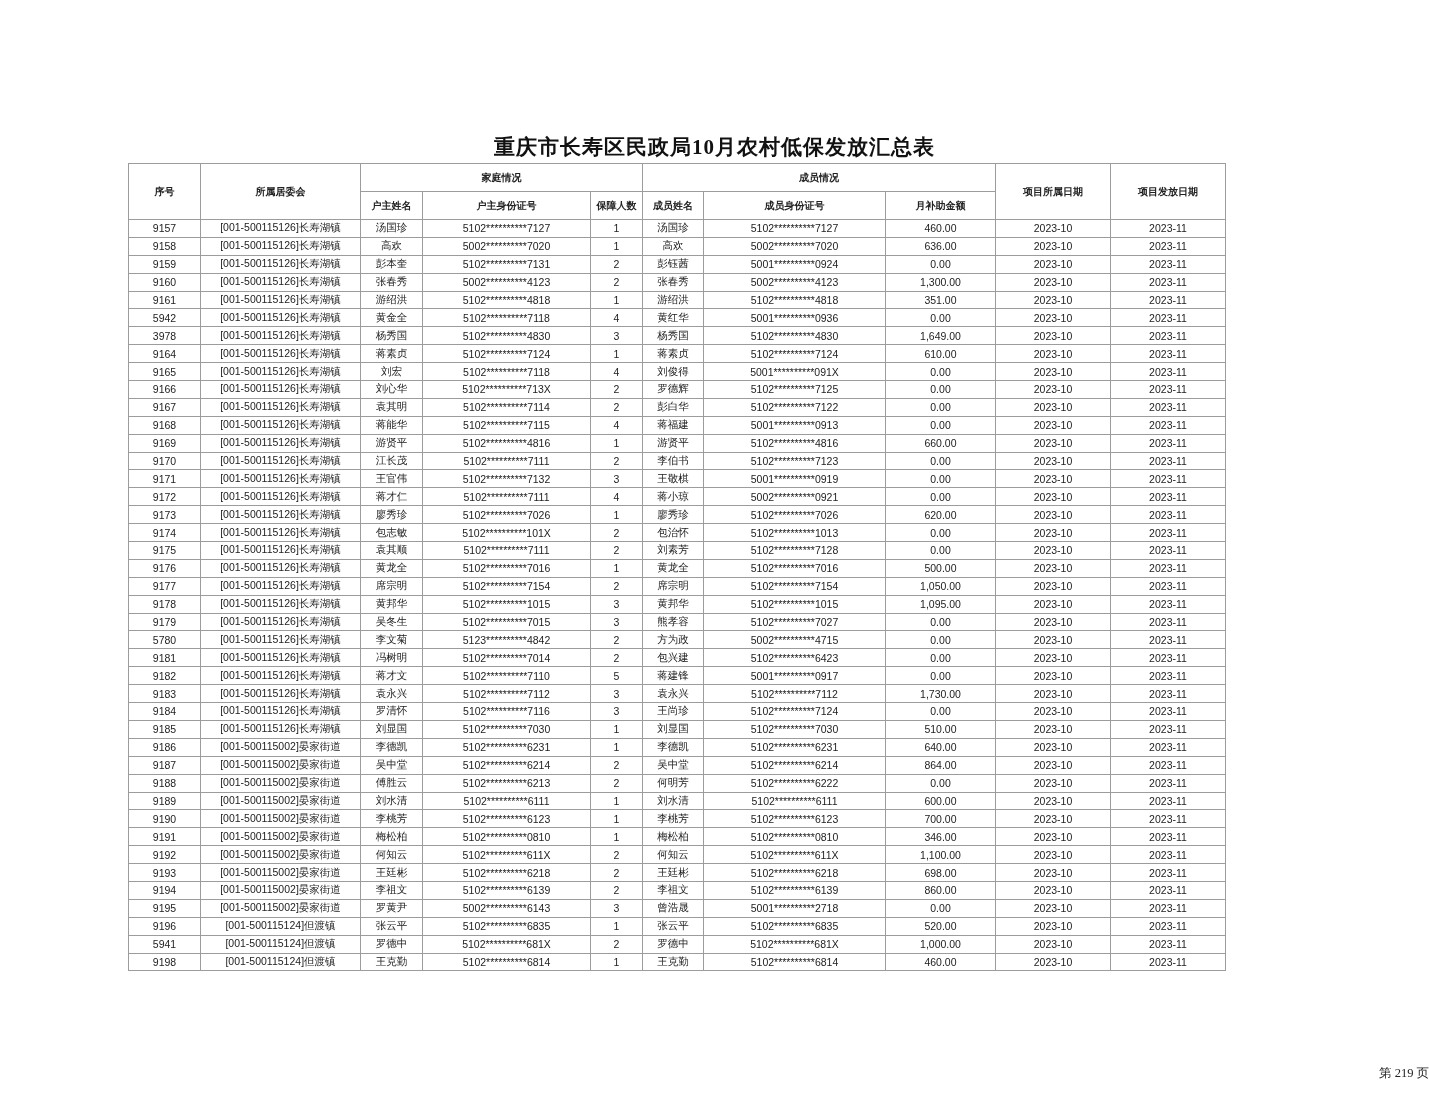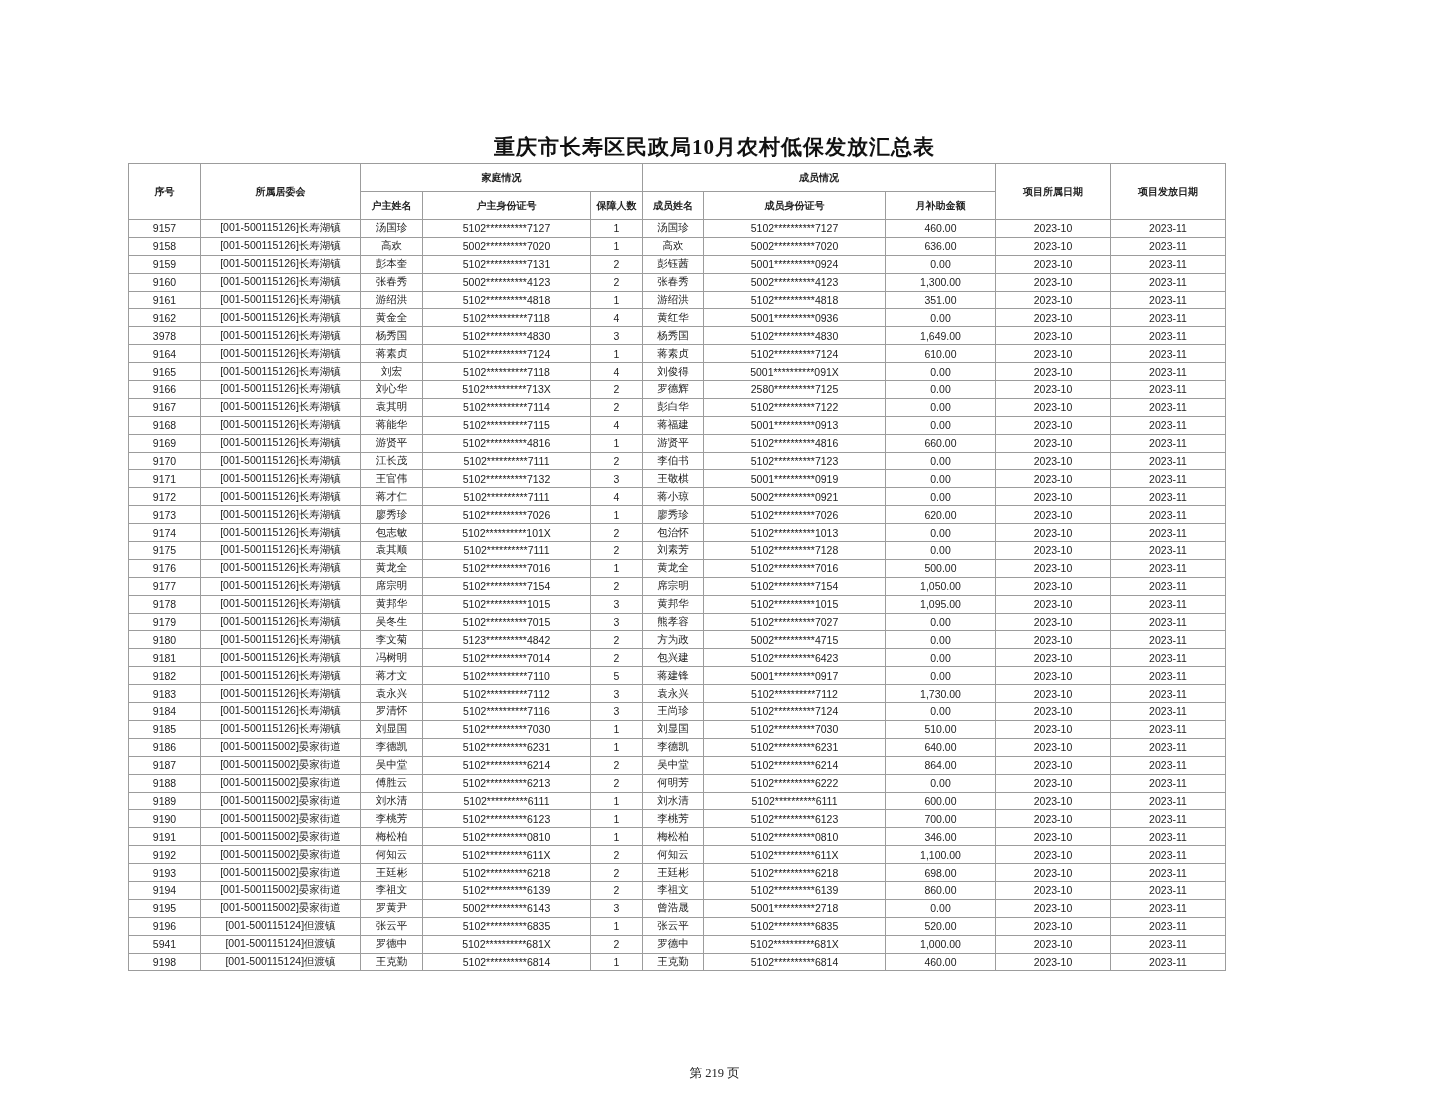--- a/index.html
+++ b/index.html
@@ -28,21 +28,21 @@
     font-weight:normal;
   }
   table.summary thead th{
     height:27px;font-size:10px;color:#222;font-weight:bold;
   }
   table.summary tbody td{
     height:16.9px;font-size:10.5px;color:#222;
   }
   .page-footer{
     position:absolute;top:1065px;left:0;width:1429px;
-    text-align:center;
+    text-align:right;
     font-family:"Liberation Serif",serif;
     font-size:12.5px;color:#222;
   }
 </style>
 </head>
 <body>
 
 <div class="doc-title">重庆市长寿区民政局10月农村低保发放汇总表</div>
 
 <div class="table-wrap">
@@ -132,21 +132,21 @@
           <td>游绍洪</td>
           <td>5102**********4818</td>
           <td>1</td>
           <td>游绍洪</td>
           <td>5102**********4818</td>
           <td>351.00</td>
           <td>2023-10</td>
           <td>2023-11</td>
         </tr>
         <tr>
-          <td>9162</td>
+          <td>5942</td>
           <td>[001-500115126]长寿湖镇</td>
           <td>黄金全</td>
           <td>5102**********7118</td>
           <td>4</td>
           <td>黄红华</td>
           <td>5001**********0936</td>
           <td>0.00</td>
           <td>2023-10</td>
           <td>2023-11</td>
         </tr>
@@ -186,21 +186,21 @@
           <td>2023-10</td>
           <td>2023-11</td>
         </tr>
         <tr>
           <td>9166</td>
           <td>[001-500115126]长寿湖镇</td>
           <td>刘心华</td>
           <td>5102**********713X</td>
           <td>2</td>
           <td>罗德辉</td>
-          <td>2580**********7125</td>
+          <td>5102**********7125</td>
           <td>0.00</td>
           <td>2023-10</td>
           <td>2023-11</td>
         </tr>
         <tr>
           <td>9167</td>
           <td>[001-500115126]长寿湖镇</td>
           <td>袁其明</td>
           <td>5102**********7114</td>
           <td>2</td>
@@ -348,21 +348,21 @@
           <td>吴冬生</td>
           <td>5102**********7015</td>
           <td>3</td>
           <td>熊孝容</td>
           <td>5102**********7027</td>
           <td>0.00</td>
           <td>2023-10</td>
           <td>2023-11</td>
         </tr>
         <tr>
-          <td>9180</td>
+          <td>5780</td>
           <td>[001-500115126]长寿湖镇</td>
           <td>李文菊</td>
           <td>5123**********4842</td>
           <td>2</td>
           <td>方为政</td>
           <td>5002**********4715</td>
           <td>0.00</td>
           <td>2023-10</td>
           <td>2023-11</td>
         </tr>

